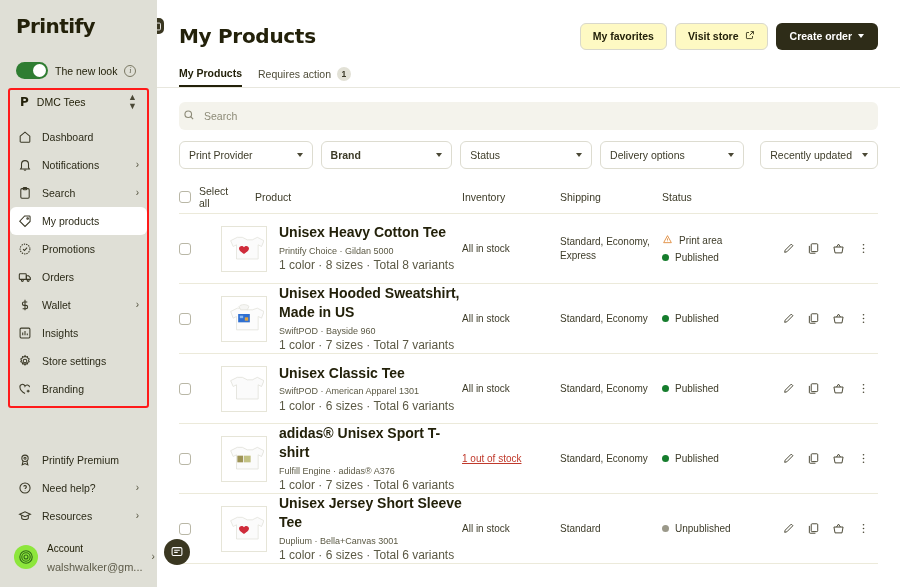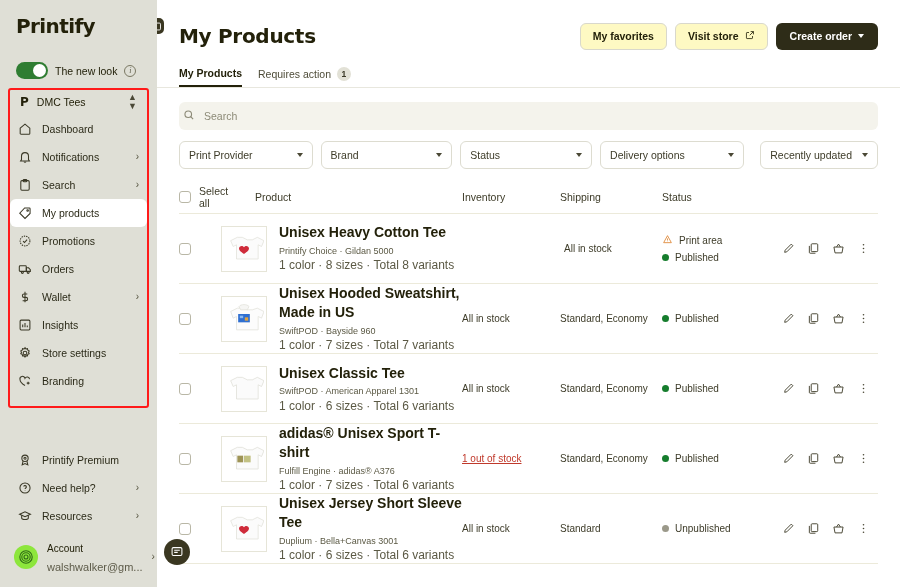--- a/index.html
+++ b/index.html
@@ -99,21 +99,21 @@
     color: #23210a;
   }
   .store-select .p-glyph {
     font-weight: 800;
     font-size: 12px;
     font-family: "DejaVu Sans", sans-serif;
   }
   .store-name { flex: 1; }
   .updown { font-size: 9px; color: #4b4937; line-height: 1; }
 
-  .nav { margin-top: 0; }
+  .nav { margin-top: 8px; }
   .nav-item {
     display: flex;
     align-items: center;
     height: 28px;
     margin: 0 10px 0 10px;
     padding: 0 8px;
     border-radius: 6px;
     gap: 10px;
     font-size: 10.5px;
     color: #2b2a18;
@@ -288,21 +288,21 @@
     display: flex;
     align-items: center;
     padding: 0 9px;
     font-size: 10.5px;
     color: #3d3b28;
     cursor: pointer;
   }
   .select span.lbl { flex: 1; white-space: nowrap; }
   .select .caret { color: #4a4835; margin-left: 10px; }
   .f1 { width: 148px; justify-content: flex-end; }
-  .f2 { width: 146px; }
+  .f2 { width: 146px; font-weight: bold; }
   .f3 { width: 146px; }
   .f4 { width: 160px; }
   .f5 { width: 118px; margin-left: 8px; }
 
   
   .thead {
     display: flex;
     align-items: center;
     height: 34px;
     margin-top: 11px;
@@ -664,20 +664,21 @@
                 <path d="M24 22c-1.8-3-6-1.6-6 1.4 0 2.8 4.2 5.2 6 6.6 1.8-1.4 6-3.8 6-6.6 0-3-4.2-4.4-6-1.4z" fill="#cf2b3a"></path>
               </svg>
           </div>
           <div class="prod-meta">
             <div class="prod-title">Unisex Heavy Cotton Tee</div>
             <div class="prod-sub">Printify Choice · Gildan 5000</div>
             <div class="prod-sub2">1 color · 8 sizes · Total 8 variants</div>
           </div>
         </div>
         <div class="col-inv">All in stock</div>
+        <div class="col-ship shipping-cell">Standard, Economy, Express</div>
         <div class="col-status">
           <div class="status-lines">
             <div class="status-line">
               <span class="warn-ico">
                 <svg width="11" height="11" viewBox="0 0 16 16" fill="none" stroke="#e08a3c" stroke-width="1.3">
                     <path d="M8 2.4l5.6 10.2H2.4L8 2.4z"></path>
                     <path d="M8 6.5v3"></path>
                     <circle cx="8" cy="11.2" r="0.4" fill="#e08a3c" stroke="none"></circle>
                   </svg>
               </span>

